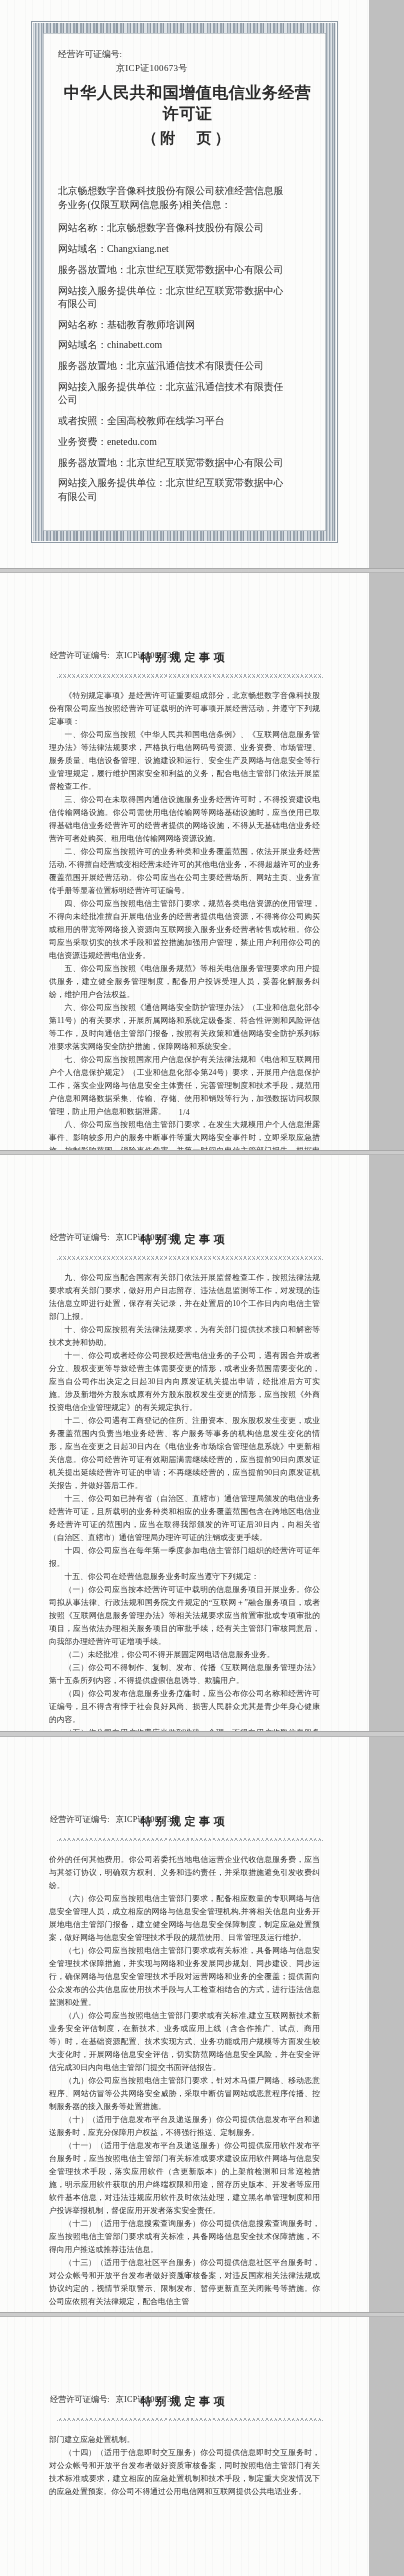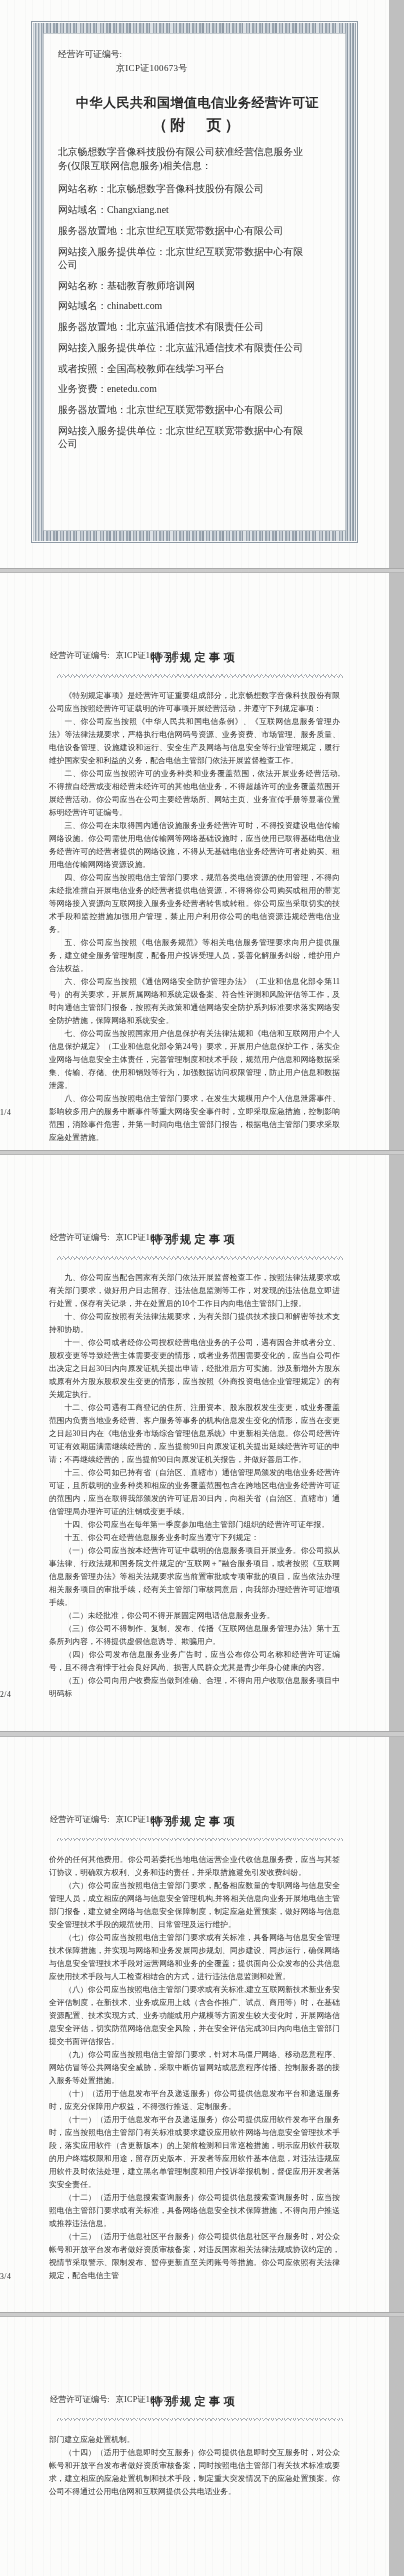--- a/index.html
+++ b/index.html
@@ -5,24 +5,25 @@
   html,body{margin:0;padding:0;}
   body{
     width:405px;
     background:#bfbfbf;
     font-family:"Liberation Serif","DejaVu Serif",serif;
     color:#2b2b2b;
   }
   .sheet{width:405px;}
   .page{
     position:relative;
-    width:389px;
+    width:361px;
     background:#fcfcfb;
     background-image:repeating-linear-gradient(90deg, rgba(90,100,110,0.03) 0 0.5px, transparent 0.5px 3.6px);
     overflow:hidden;
+    padding-left:8px;
   }
   .divider{
     height:5.2px;
     background:#cccccc;
     border-top:0.5px solid #a9a9a9;
     border-bottom:0.5px solid #b5b5b5;
     box-sizing:border-box;
   }
   
   .p1{height:568px;}
@@ -35,34 +36,34 @@
     outline-offset:1px;
     box-shadow:inset 0 0 0 0.5px #8e99a4;
   }
   .cert-inner{
     position:absolute;
     top:49px;left:58px;right:52px;
   }
   .cert-head{font-size:8.8px;line-height:1.35;}
   .cert-head .cnum{display:block;margin-left:58px;margin-top:1px;font-size:9px;letter-spacing:0.3px;}
   .cert-title{
-    margin-top:20px;
-    text-align:center;
-    font-size:13px;
+    margin-top:9px;
+    text-align:center;
+    font-size:16px;
     font-weight:bold;
     letter-spacing:0.5px;
   }
   .cert-sub{
     margin-top:4.1px;
     text-align:center;
     font-size:15px;
     font-weight:bold;
     letter-spacing:3.1px;
   }
-  .cert-body{margin-top:10px;padding-right:33px;font-size:9.8px;}
+  .cert-body{margin-top:36px;padding-right:33px;font-size:9.8px;}
   .cert-body p{margin:0 0 7.2px 0;line-height:1.38;}
   .cert-body p.intro{margin-bottom:10.3px;}
   
   .p2{height:577px;}
   .p3{height:576px;}
   .p4{height:575px;}
   .p5{height:556px;}
   .phead{
     position:absolute;
     top:77px;left:50px;
@@ -96,20 +97,21 @@
     margin:0;
     line-height:13px;
     text-align:justify;
     text-indent:2em;
     letter-spacing:0.1px;
   }
   .cont-first p:first-child{text-indent:0;}
   .pageno{
     position:absolute;
     top:535px;left:0;right:0;
+    text-align:center;
     font-size:7.7px;
     letter-spacing:0.5px;
   }
 </style>
 </head>
 <body>
 
 <div class="sheet">
 
   <div class="page p1">
@@ -146,22 +148,22 @@
   <div class="page p2">
     <div class="phead">
       <span>经营许可证编号:</span>
       <span class="pnumv">京ICP证100673号</span>
     </div>
     <h2 class="ptitle">特别规定事项</h2>
     <div class="zigzag"></div>
     <div class="pbody">
         <p class="prov-p">《特别规定事项》是经营许可证重要组成部分，北京畅想数字音像科技股份有限公司应当按照经营许可证载明的许可事项开展经营活动，并遵守下列规定事项：</p>
         <p class="prov-p">一、你公司应当按照《中华人民共和国电信条例》、《互联网信息服务管理办法》等法律法规要求，严格执行电信网码号资源、业务资费、市场管理、服务质量、电信设备管理、设施建设和运行、安全生产及网络与信息安全等行业管理规定，履行维护国家安全和利益的义务，配合电信主管部门依法开展监督检查工作。</p>
+        <p class="prov-p">三、你公司在未取得国内通信设施服务业务经营许可时，不得投资建设电信传输网络设施。你公司需使用电信传输网等网络基础设施时，应当使用已取得基础电信业务经营许可的经营者提供的网络设施，不得从无基础电信业务经营许可者处购买、租用电信传输网网络资源设施。</p>
         <p class="prov-p">二、你公司应当按照许可的业务种类和业务覆盖范围，依法开展业务经营活动, 不得擅自经营或变相经营未经许可的其他电信业务，不得超越许可的业务覆盖范围开展经营活动。你公司应当在公司主要经营场所、网站主页、业务宣传手册等显著位置标明经营许可证编号。</p>
-        <p class="prov-p">三、你公司在未取得国内通信设施服务业务经营许可时，不得投资建设电信传输网络设施。你公司需使用电信传输网等网络基础设施时，应当使用已取得基础电信业务经营许可的经营者提供的网络设施，不得从无基础电信业务经营许可者处购买、租用电信传输网网络资源设施。</p>
         <p class="prov-p">四、你公司应当按照电信主管部门要求，规范各类电信资源的使用管理，不得向未经批准擅自开展电信业务的经营者提供电信资源，不得将你公司购买或租用的带宽等网络接入资源向互联网接入服务业务经营者转售或转租。你公司应当采取切实的技术手段和监控措施加强用户管理，禁止用户利用你公司的电信资源违规经营电信业务。</p>
         <p class="prov-p">五、你公司应当按照《电信服务规范》等相关电信服务管理要求向用户提供服务，建立健全服务管理制度，配备用户投诉受理人员，妥善化解服务纠纷，维护用户合法权益。</p>
         <p class="prov-p">六、你公司应当按照《通信网络安全防护管理办法》（工业和信息化部令第11号）的有关要求，开展所属网络和系统定级备案、符合性评测和风险评估等工作，及时向通信主管部门报备，按照有关政策和通信网络安全防护系列标准要求落实网络安全防护措施，保障网络和系统安全。</p>
         <p class="prov-p">七、你公司应当按照国家用户信息保护有关法律法规和《电信和互联网用户个人信息保护规定》（工业和信息化部令第24号）要求，开展用户信息保护工作，落实企业网络与信息安全主体责任，完善管理制度和技术手段，规范用户信息和网络数据采集、传输、存储、使用和销毁等行为，加强数据访问权限管理，防止用户信息和数据泄露。</p>
         <p class="prov-p">八、你公司应当按照电信主管部门要求，在发生大规模用户个人信息泄露事件、影响较多用户的服务中断事件等重大网络安全事件时，立即采取应急措施，控制影响范围，消除事件危害，并第一时间向电信主管部门报告，根据电信主管部门要求采取应急处置措施。</p>
       </div>
     <div class="pageno">1/4</div>
   </div>
 
   <div class="divider"></div>

